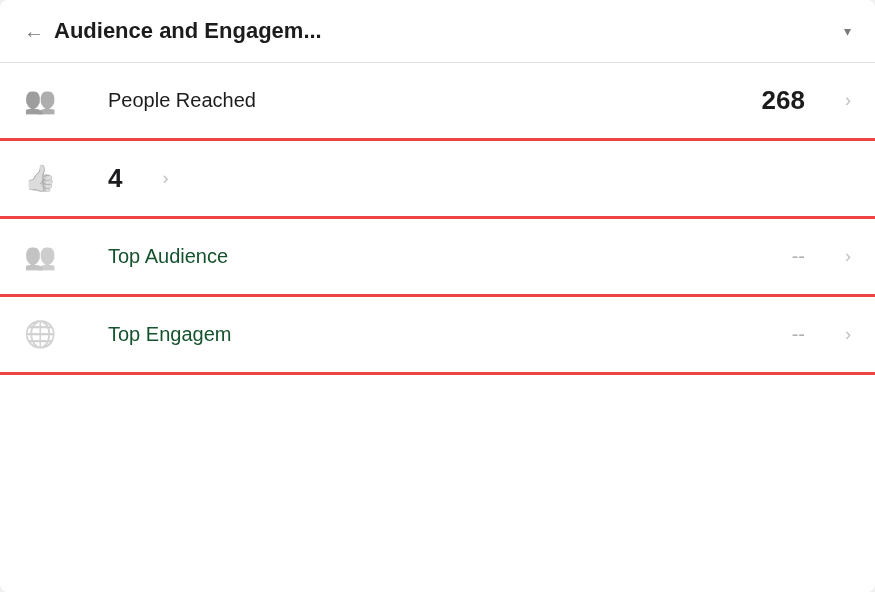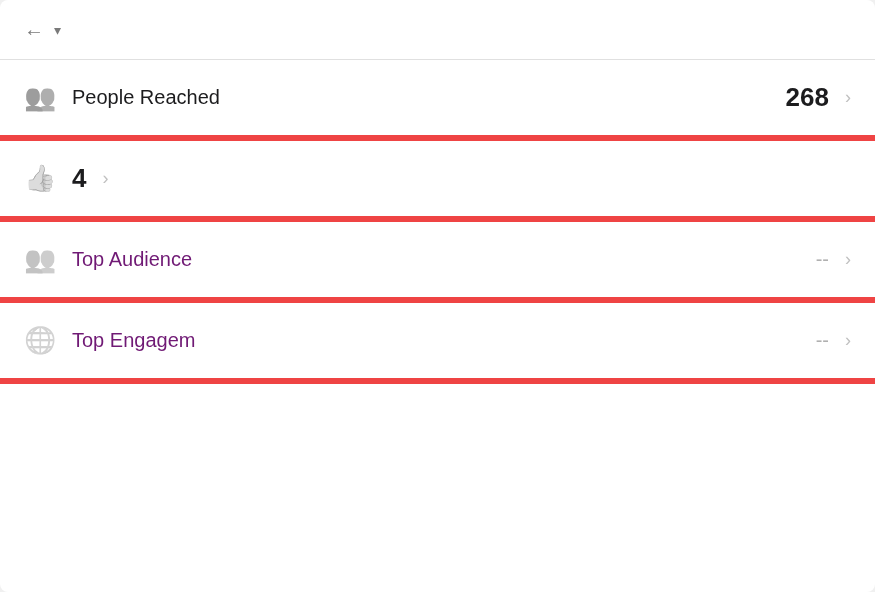--- a/index.html
+++ b/index.html
@@ -52,46 +52,47 @@
       color: #7a7a7a;
       font-size: 14px;
       display: flex;
       align-items: center;
     }
 
     .row {
       display: flex;
       align-items: center;
       padding: 22px 24px;
-      border-bottom: 6px solid #ef4444;
+      border-bottom: 3px solid #ef4444;
+      gap: 36px;
     }
 
     .row-icon {
       width: 48px;
       display: flex;
       align-items: center;
       justify-content: flex-start;
       flex-shrink: 0;
     }
 
     .row-label {
       flex: 1;
       font-size: 20px;
       color: #1c1c1e;
     }
 
     .row-label.muted {
-      color: #701a75;
+      color: #14532d;
     }
 
     .row-value {
       font-size: 26px;
       font-weight: 700;
       color: #1c1c1e;
-      margin-right: 16px;
+      margin-right: 4px;
     }
 
     .row-value.muted {
       color: #b0b0b0;
       font-size: 20px;
       font-weight: 400;
     }
 
     .chevron-right {
       color: #c0c0c0;
@@ -121,20 +122,21 @@
       filter: grayscale(100%) opacity(0.4);
     }
   </style>
 </head>
 <body>
 
 <div class="card">
 
   <div class="header">
     <span class="back-arrow">←</span>
+    <span class="header-title">Audience and Engagem...</span>
     <span class="dropdown-arrow">▾</span>
   </div>
 
   <div class="row">
     <div class="row-icon">
       <span class="icon-people active"></span>
     </div>
     <span class="row-label">People Reached</span>
     <span class="row-value">268</span>
     <span class="chevron-right">›</span>

